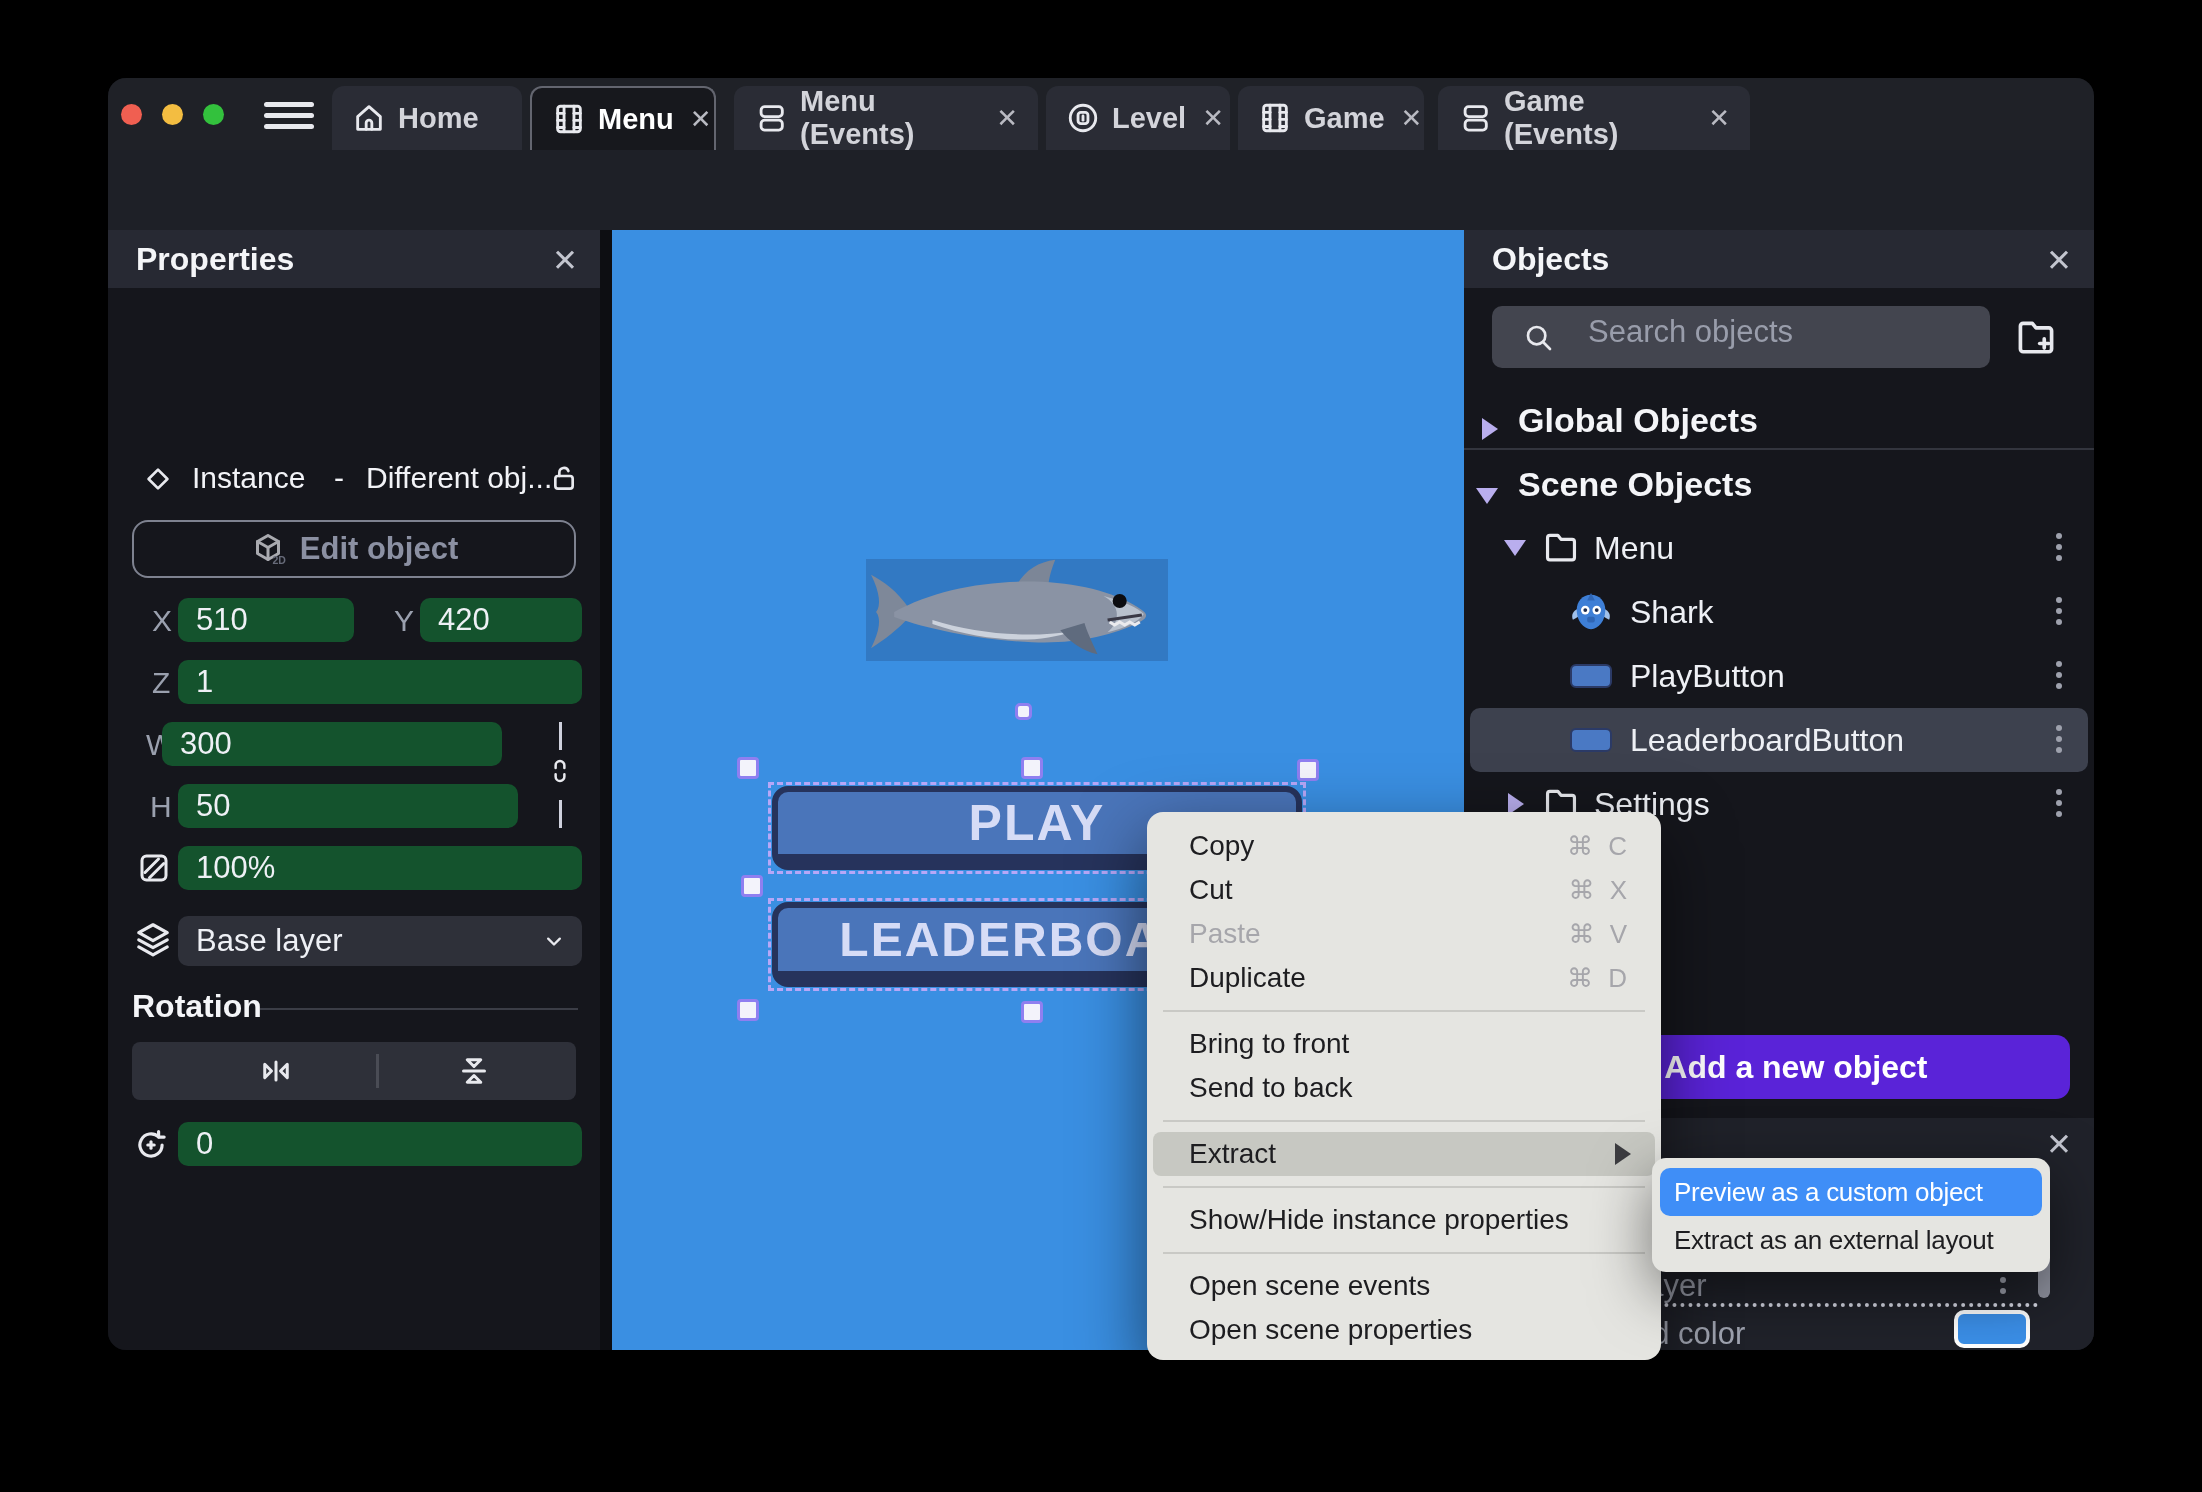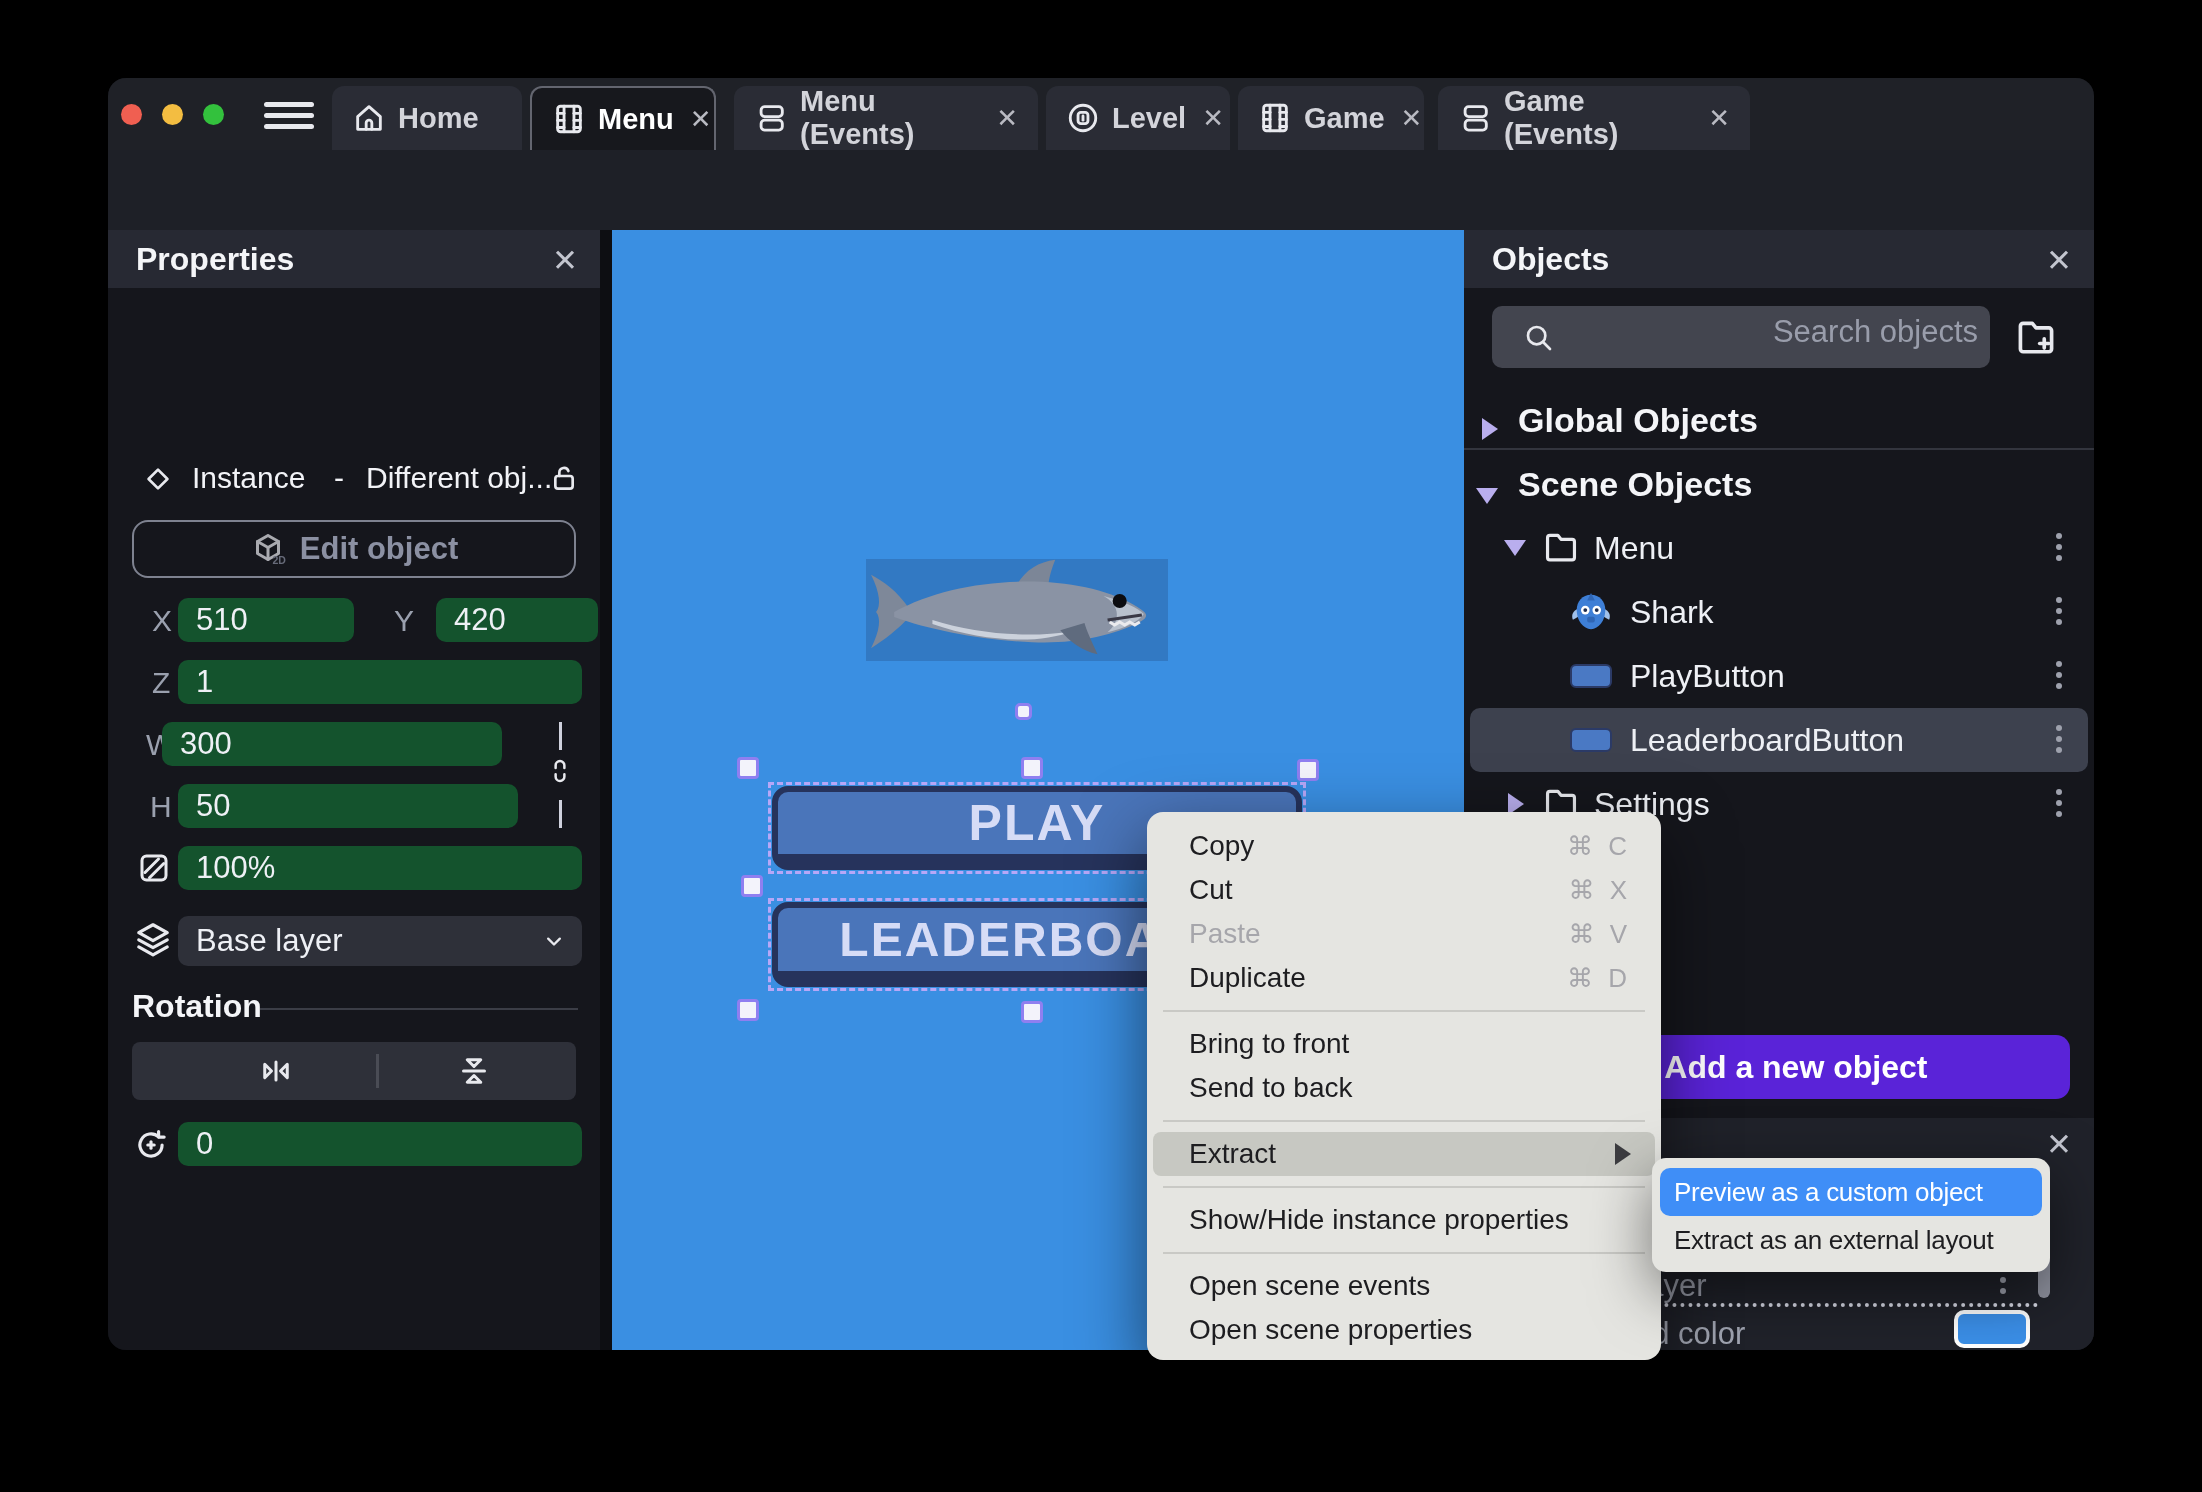--- a/index.html
+++ b/index.html
@@ -75,21 +75,21 @@
              border-bottom-width:16px; border-radius:16px; display:flex; align-items:center; justify-content:center;
              color:#d6dcf6; font-weight:700; letter-spacing:2px; }
   .selrect { position:absolute; border:3px dashed #b7a7f7; pointer-events:none; }
   .handle { position:absolute; width:22px; height:22px; background:#f3f3fb; border:3px solid #8f7ff0; border-radius:4px; }
   .handle.small { width:17px; height:17px; border-radius:5px; }
 
   
   .objects { position:absolute; left:1356px; top:152px; width:630px; height:1120px; background:#15161c; }
   .search-wrap { position:absolute; left:28px; top:76px; width:498px; height:62px; background:#43454f; border-radius:10px; }
   .search-input { position:absolute; left:96px; top:0; width:390px; height:52px; background:transparent; border:none;
-                  outline:none; color:#eef0f5; font-size:31px; font-family:inherit;text-align:right; }
+                  outline:none; color:#eef0f5; font-size:31px; font-family:inherit; }
   .search-input::placeholder { color:#999dab; }
   .sec-row { position:absolute; left:0; width:100%; height:46px; display:flex; align-items:flex-end; cursor:pointer; }
   .sec-label { font-size:34px; font-weight:700; color:#f4f5f8; }
   .caret-r { width:0; height:0; border-left:16px solid #b9aeee; border-top:11px solid transparent; border-bottom:11px solid transparent; }
   .caret-d { width:0; height:0; border-top:16px solid #b9aeee; border-left:11px solid transparent; border-right:11px solid transparent; }
   .divider { position:absolute; left:0; width:100%; height:2px; background:#33353e; }
   .tree-row { position:absolute; left:0; width:100%; height:64px; }
   .tree-label { position:absolute; top:14px; font-size:32px; color:#eef0f5; white-space:nowrap; }
   .kebab { position:absolute; left:592px; top:17px; width:8px; cursor:pointer; }
   .kebab i { display:block; width:6px; height:6px; border-radius:50%; background:#9ea1ad; margin:0 0 5px 0; }
@@ -350,21 +350,21 @@
               <line x1="12" y1="11" x2="12" y2="19"></line>
             </g>
             <text x="15" y="22" style="stroke:none;fill:#8b90a2;font-size:7px;font-family:inherit">2D</text>
           </svg>
       <span>Edit object</span>
     </div>
 
     <span class="prop-label" style="left:44px;top:374px">X</span>
     <input class="field" style="left: 70px; top: 368px; width: 176px;" value="510">
     <span class="prop-label" style="left:286px;top:374px">Y</span>
-    <input class="field" style="left: 312px; top: 368px; width: 162px; margin-left: 16px;" value="420">
+    <input class="field" style="left: 312px; top: 368px; width: 162px;" value="420">
 
     <span class="prop-label" style="left:44px;top:436px">Z</span>
     <input class="field" style="left: 70px; top: 430px; width: 404px;" value="1">
 
     <span class="prop-label" style="left:38px;top:498px">W</span>
     <input class="field" style="left: 54px; top: 492px; width: 340px;" value="300">
     <span class="prop-label" style="left:42px;top:560px">H</span>
     <input class="field" style="left: 70px; top: 554px; width: 340px;" value="50">
 
     <span class="linkline" style="top:492px;height:28px"></span>

